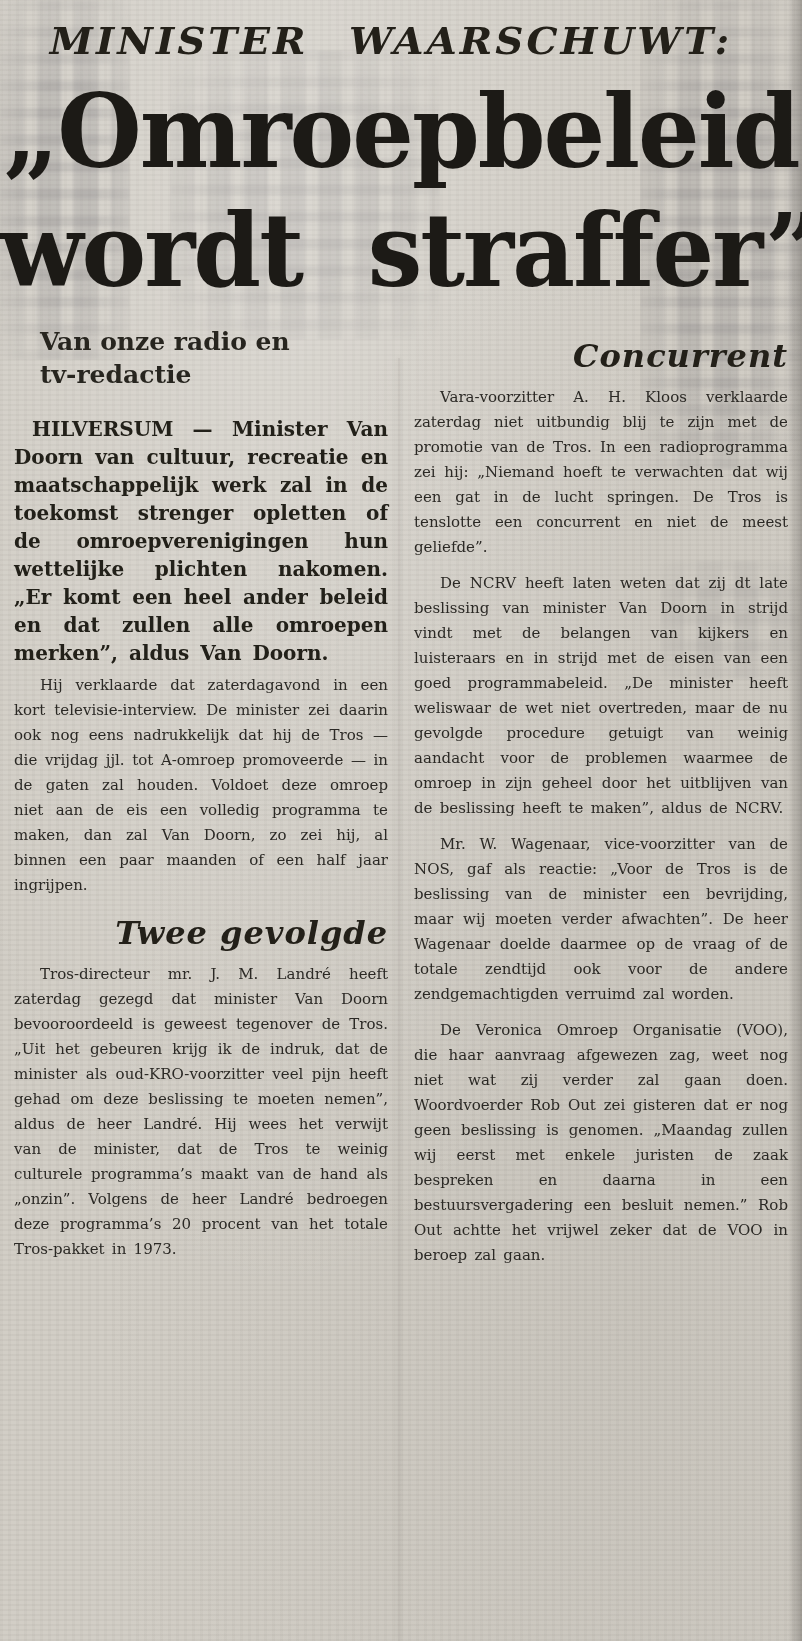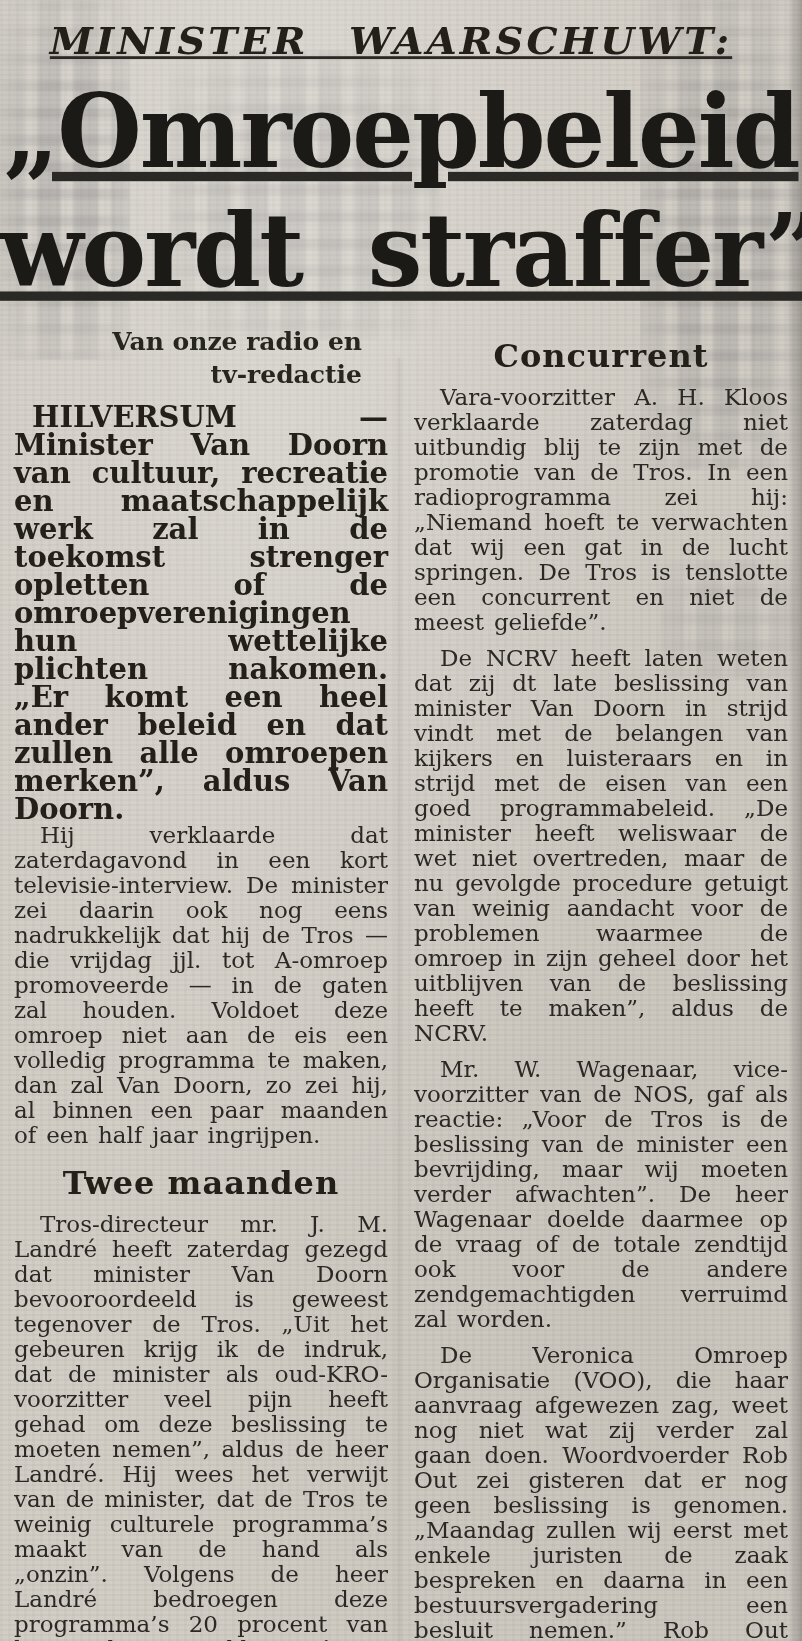--- a/index.html
+++ b/index.html
@@ -53,21 +53,21 @@
   }
   .edge-right {
     position: absolute;
     z-index: 2;
     right: 0; top: 0;
     width: 14px; height: 100%;
     background: linear-gradient(90deg, rgba(0,0,0,0), rgba(45,42,40,0.28));
   }
 
   
-  .masthead { position: relative; z-index: 1; text-decoration: underline; }
+  .masthead { position: relative; z-index: 1; }
   .kicker {
     margin: 18px 30px 0 10px;
     text-align: center;
     font-size: 39px;
     font-weight: bold;
     font-style: italic;
     letter-spacing: 3px;
     word-spacing: 24px;
     color: #232019;
     transform: scaleY(0.95);
@@ -91,51 +91,52 @@
     position: relative;
     z-index: 1;
     display: flex;
     gap: 26px;
     padding: 14px 14px 0 14px;
     box-sizing: border-box;
   }
   .col { flex: 1 1 0; min-width: 0; }
 
   .byline {
-    text-align: right;
+    text-align: left;
     font-weight: bold;
     font-size: 25px;
     line-height: 1.32;
-    margin: 8px 26px 12px 26px;
+    margin: 8px 26px 24px 26px;
     color: #27251f;
   }
 
   p.body {
-    font-size: 23px;
+    font-size: 15px;
     line-height: 25px;
     text-align: justify;
     text-indent: 26px;
     margin: 0 0 11px 0;
     word-spacing: 2.5px;
     color: #2b2925;
   }
   p.lead {
-    font-size: 29px;
+    font-size: 20px;
     line-height: 28px;
     font-weight: bold;
     text-indent: 18px;
     word-spacing: 4px;
     color: #222019;
-    margin-bottom: 0;
+    margin-bottom: 6px;
   }
 
   h2.crosshead {
     font-size: 32px;
     font-weight: bold;
-    text-align: center;
+    font-style: italic;
+    text-align: right;
     letter-spacing: 1px;
     margin: 16px 0 10px 0;
     color: #232019;
   }
   .col-right h2.crosshead:first-child { margin-top: 20px; }
 </style>
 </head>
 <body>
 
 <div class="page">
@@ -160,21 +161,21 @@
     <div class="col col-left">
       <div class="byline">
         <span>Van onze radio en</span><br>
         <span>tv-redactie</span>
       </div>
 
       <p class="body lead">HILVERSUM — Minister Van Doorn van cultuur, recreatie en maatschappelijk werk zal in de toekomst strenger opletten of de omroepverenigingen hun wettelijke plichten nakomen. „Er komt een heel ander beleid en dat zullen alle omroepen merken”, aldus Van Doorn.</p>
 
       <p class="body">Hij verklaarde dat zaterdagavond in een kort televisie-interview. De minister zei daarin ook nog eens nadrukkelijk dat hij de Tros — die vrijdag jjl. tot A-omroep promoveerde — in de gaten zal houden. Voldoet deze omroep niet aan de eis een volledig programma te maken, dan zal Van Doorn, zo zei hij, al binnen een paar maanden of een half jaar ingrijpen.</p>
 
-      <h2 class="crosshead">Twee maanden</h2>
+      <h2 class="crosshead">Twee gevolgde</h2>
 
 
       <p class="body">Tros-directeur mr. J. M. Landré heeft zaterdag gezegd dat minister Van Doorn bevooroordeeld is geweest tegenover de Tros. „Uit het gebeuren krijg ik de indruk, dat de minister als oud-KRO-voorzitter veel pijn heeft gehad om deze beslissing te moeten nemen”, aldus de heer Landré. Hij wees het verwijt van de minister, dat de Tros te weinig culturele programma’s maakt van de hand als „onzin”. Volgens de heer Landré bedroegen deze programma’s 20 procent van het totale Tros-pakket in 1973.</p>
     </div>
 
     <div class="col col-right">
 
       <h2 class="crosshead">Concurrent</h2>
       <p class="body">Vara-voorzitter A. H. Kloos verklaarde zaterdag niet uitbundig blij te zijn met de promotie van de Tros. In een radioprogramma zei hij: „Niemand hoeft te verwachten dat wij een gat in de lucht springen. De Tros is tenslotte een concurrent en niet de meest geliefde”.</p>
 

